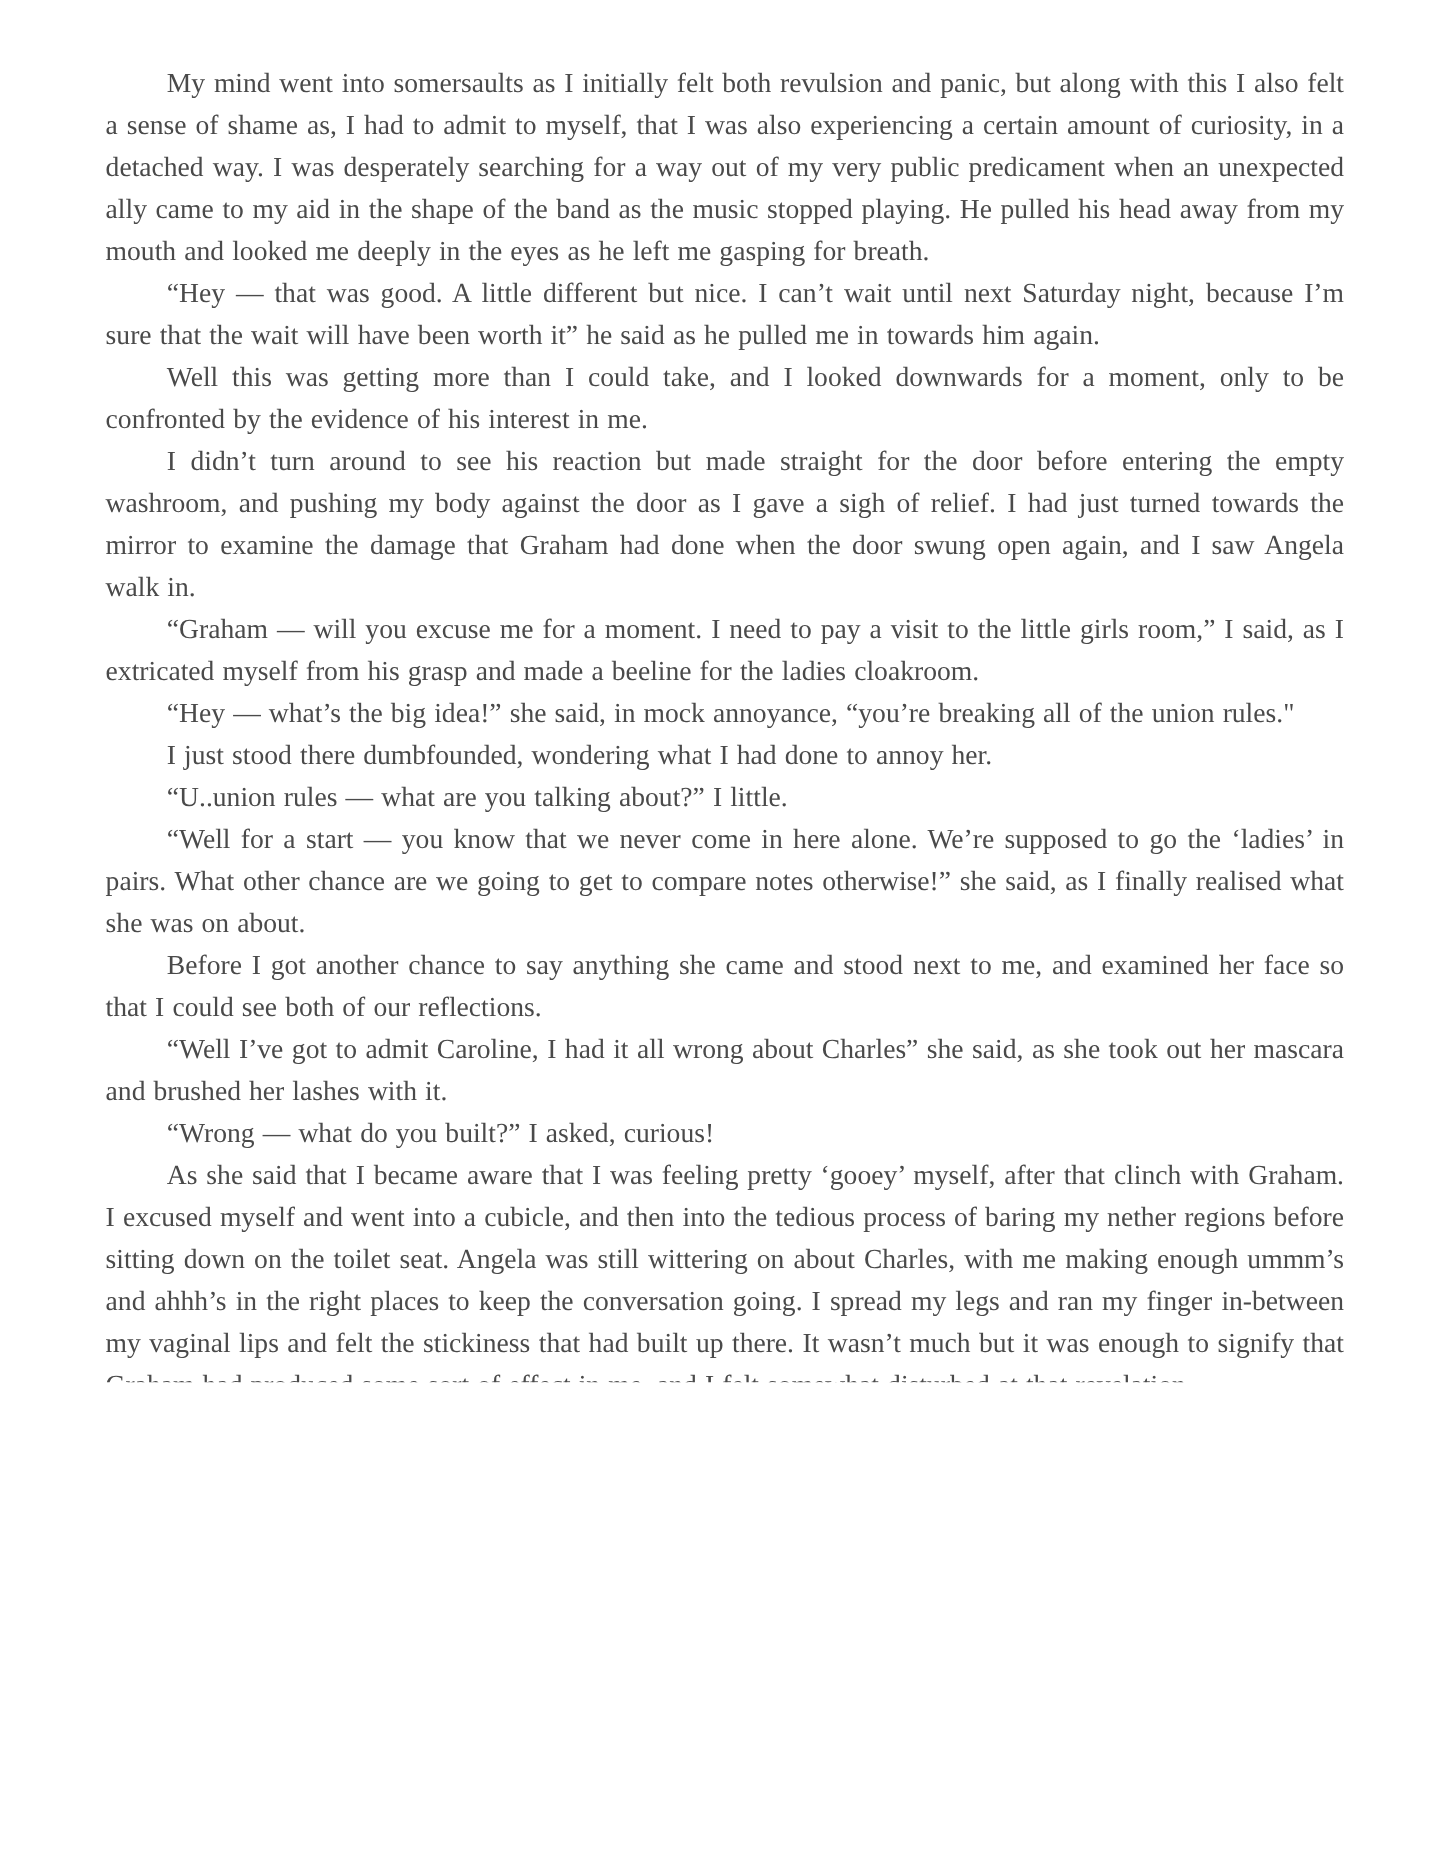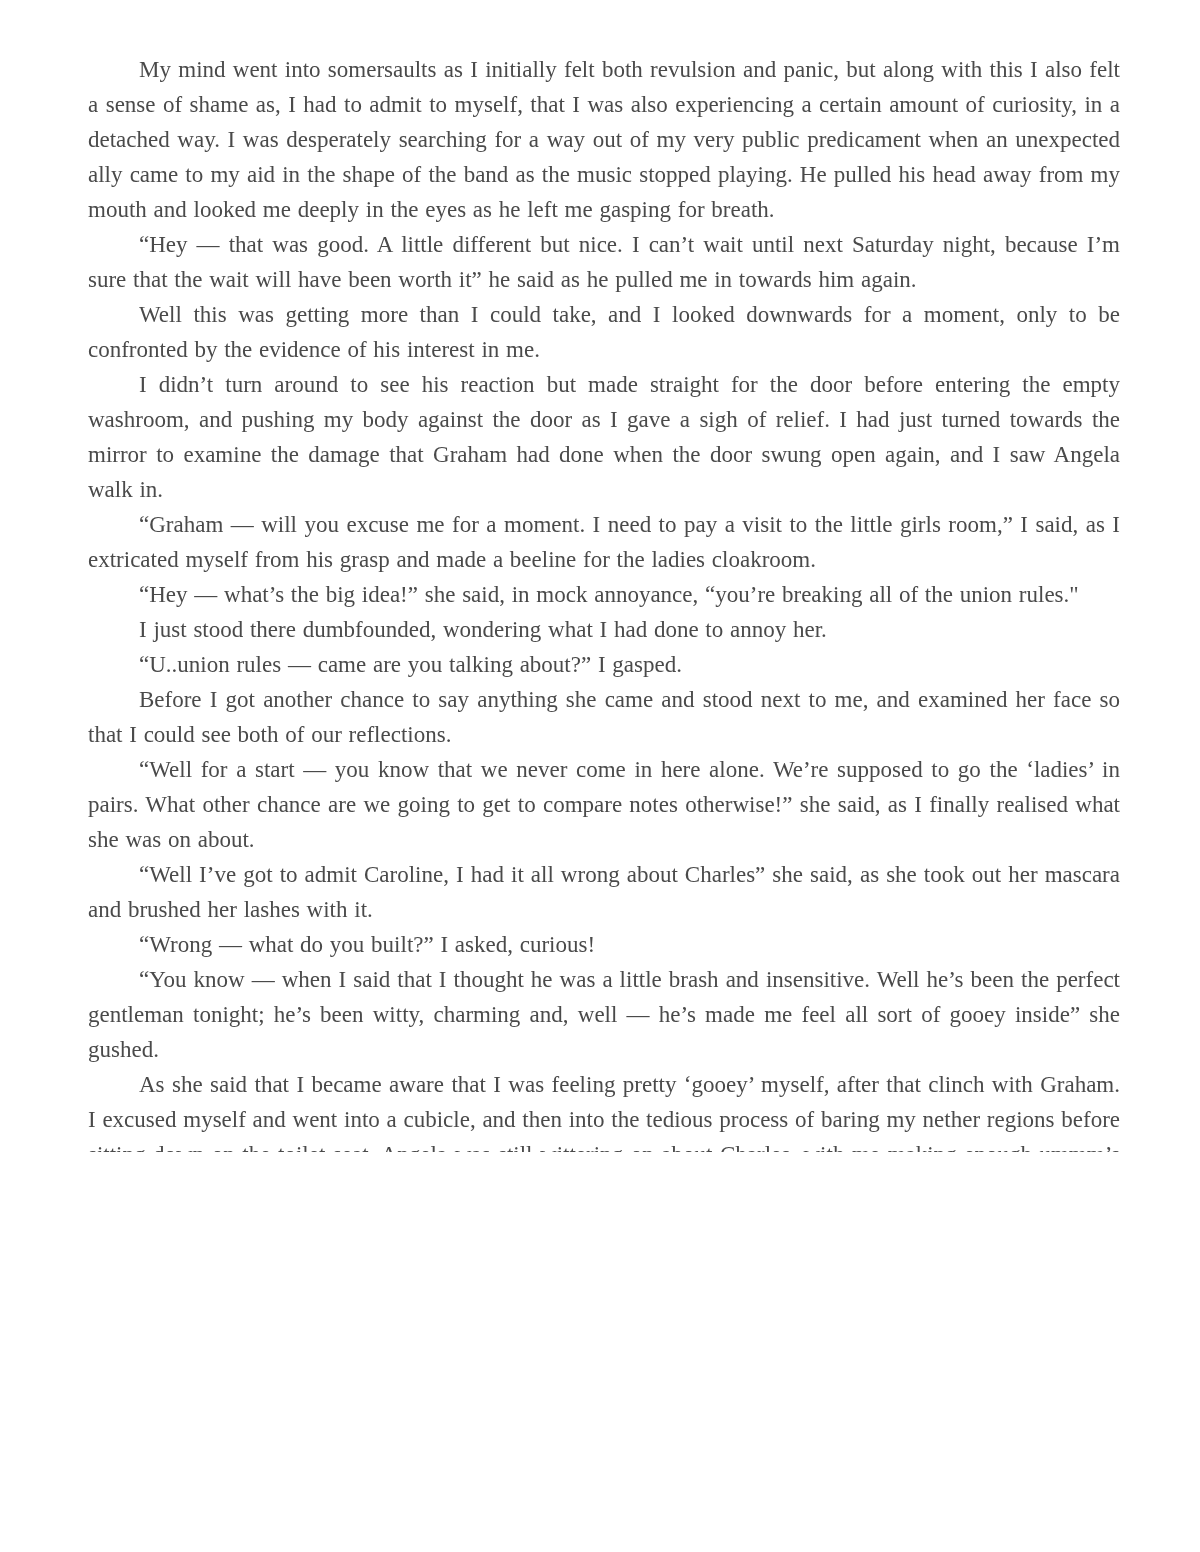--- a/index.html
+++ b/index.html
@@ -63,26 +63,25 @@
 <div class="page">
 
   <div class="body-text">
     <p>My mind went into somersaults as I initially felt both revulsion and panic, but along with this I also felt a sense of shame as, I had to admit to myself, that I was also experiencing a certain amount of curiosity, in a detached way. I was desperately searching for a way out of my very public predicament when an unexpected ally came to my aid in the shape of the band as the music stopped playing. He pulled his head away from my mouth and looked me deeply in the eyes as he left me gasping for breath.</p>
     <p>“Hey — that was good. A little different but nice. I can’t wait until next Saturday night, because I’m sure that the wait will have been worth it” he said as he pulled me in towards him again.</p>
     <p>Well this was getting more than I could take, and I looked downwards for a moment, only to be confronted by the evidence of his interest in me.</p>
     <p>I didn’t turn around to see his reaction but made straight for the door before entering the empty washroom, and pushing my body against the door as I gave a sigh of relief. I had just turned towards the mirror to examine the damage that Graham had done when the door swung open again, and I saw Angela walk in.</p>
     <p>“Graham — will you excuse me for a moment. I need to pay a visit to the little girls room,” I said, as I extricated myself from his grasp and made a beeline for the ladies cloakroom.</p>
     <p>“Hey — what’s the big idea!” she said, in mock annoyance, “you’re breaking all of the union rules."</p>
     <p>I just stood there dumbfounded, wondering what I had done to annoy her.</p>
-    <p>“U..union rules — came are you talking about?” I gasped.</p>
+    <p>“U..union rules — what are you talking about?” I little.</p>
+    <p>“Well for a start — you know that we never come in here alone. We’re supposed to go the ‘ladies’ in pairs. What other chance are we going to get to compare notes otherwise!” she said, as I finally realised what she was on about.</p>
     <p>Before I got another chance to say anything she came and stood next to me, and examined her face so that I could see both of our reflections.</p>
-    <p>“Well for a start — you know that we never come in here alone. We’re supposed to go the ‘ladies’ in pairs. What other chance are we going to get to compare notes otherwise!” she said, as I finally realised what she was on about.</p>
     <p>“Well I’ve got to admit Caroline, I had it all wrong about Charles” she said, as she took out her mascara and brushed her lashes with it.</p>
     <p>“Wrong — what do you built?” I asked, curious!</p>
-    <p>“You know — when I said that I thought he was a little brash and insensitive. Well he’s been the perfect gentleman tonight; he’s been witty, charming and, well — he’s made me feel all sort of gooey inside” she gushed.</p>
     <p>As she said that I became aware that I was feeling pretty ‘gooey’ myself, after that clinch with Graham. I excused myself and went into a cubicle, and then into the tedious process of baring my nether regions before sitting down on the toilet seat. Angela was still wittering on about Charles, with me making enough ummm’s and ahhh’s in the right places to keep the conversation going. I spread my legs and ran my finger in-between my vaginal lips and felt the stickiness that had built up there. It wasn’t much but it was enough to signify that Graham had produced some sort of effect in me, and I felt somewhat disturbed at that revelation.</p>
   </div>
 
   <div class="footer">
     <span>Something Borrowed, Something Blue</span>
     <span>Page 45</span>
   </div>
 
   <div class="watermark">www.certain.com</div>
 

